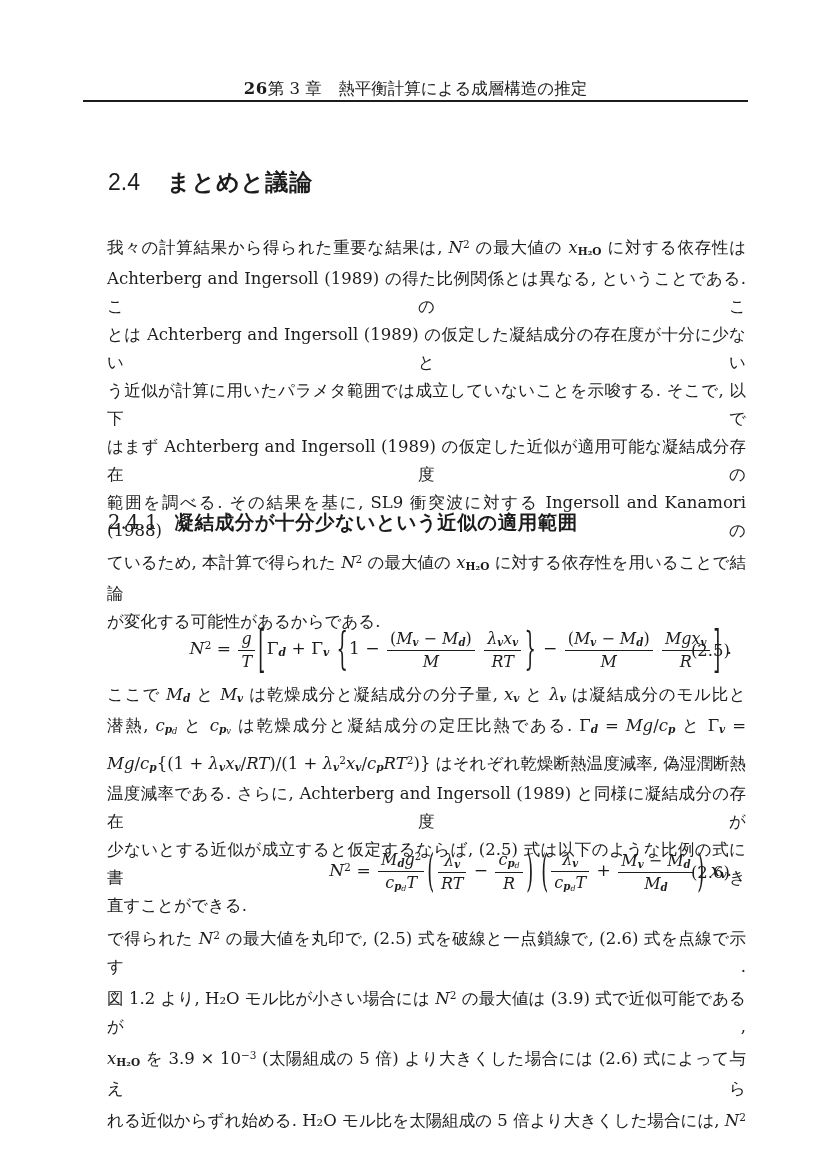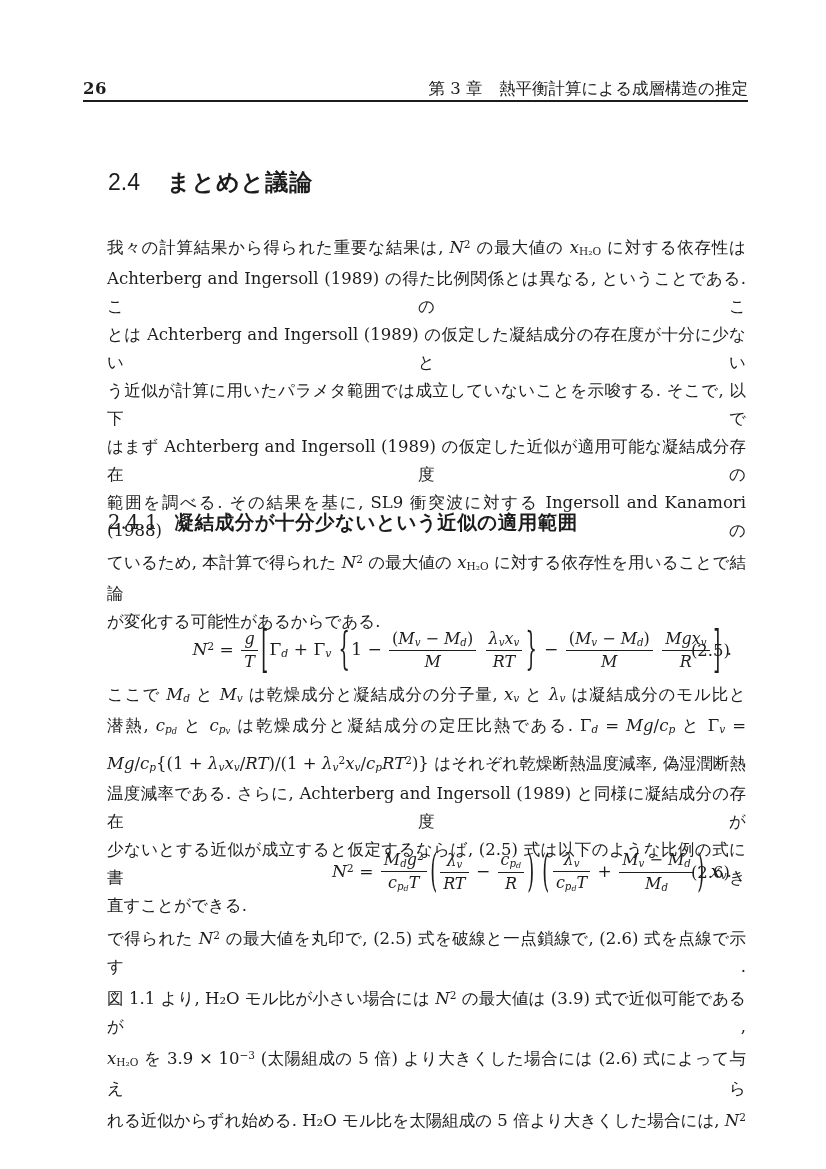--- a/index.html
+++ b/index.html
@@ -7,21 +7,21 @@
     position:relative;
     width:826px;height:1169px;
     background:#ffffff;
     color:#1c1c1c;
     font-family:"DejaVu Serif","Liberation Serif",serif;
     overflow:hidden;
   }
   
   .header-row{
     position:absolute;left:83px;top:79px;width:665px;
-    display:flex;justify-content:space-between;align-items:baseline;
+    display:flex;justify-content:center;align-items:baseline;
     font-size:16.5px;line-height:20px;
   }
   .page-num{font-weight:bold;letter-spacing:.5px;}
   .head-rule{
     position:absolute;left:83px;top:100px;width:665px;height:1.5px;
     background:#1c1c1c;
   }
   
   .sec{
     position:absolute;left:108px;top:166px;margin:0;
@@ -43,21 +43,21 @@
   }
   
   .para{
     position:absolute;left:107px;width:639px;
     font-size:16.5px;line-height:28px;
   }
   .jline{text-align:justify;text-align-last:justify;}
   .jline.end{text-align-last:left;}
   .it{font-style:italic;}
   .sup{font-size:64%;vertical-align:0.45em;}
-  .sub{font-size:64%;vertical-align:-0.2em;}
+  .sub{font-size:64%;vertical-align:-0.2em;font-weight:bold;}
   .sub2{font-size:50%;vertical-align:-0.42em;}
   
   .equation{
     position:absolute;left:93px;width:639px;height:60px;
     display:flex;align-items:center;justify-content:flex-end;
     font-size:17px;
   }
   .eq-body{display:inline-block;white-space:nowrap;line-height:1.3;}
   .eq-label{
     position:absolute;right:2px;top:50%;transform:translateY(-50%);
@@ -116,18 +116,18 @@
       <div class="jline end"><span>直すことができる.</span></div>
     </div>
 
   <div class="equation" style="top:842px">
     <span class="eq-body"><span class="it">N</span><span class="sup">2</span><span> = </span><span class="frac"><span class="num"><span class="it">M</span><span class="it sub">d</span><span class="it">g</span><span class="sup">2</span></span><span class="den"><span class="it">c</span><span class="it sub">p</span><span class="it sub2">d</span><span class="it">T</span></span></span><span class="big" style="transform: scale(0.92, 2.3);">(</span><span class="frac"><span class="num"><span class="it">λ</span><span class="it sub">v</span></span><span class="den"><span class="it">RT</span></span></span><span> − </span><span class="frac"><span class="num"><span class="it">c</span><span class="it sub">p</span><span class="it sub2">d</span></span><span class="den"><span class="it">R</span></span></span><span class="big" style="transform: scale(0.92, 2.3);">)</span><span> </span><span class="big" style="transform: scale(0.92, 2.3);">(</span><span class="frac"><span class="num"><span class="it">λ</span><span class="it sub">v</span></span><span class="den"><span class="it">c</span><span class="it sub">p</span><span class="it sub2">d</span><span class="it">T</span></span></span><span> + </span><span class="frac"><span class="num"><span class="it">M</span><span class="it sub">v</span><span> − </span><span class="it">M</span><span class="it sub">d</span></span><span class="den"><span class="it">M</span><span class="it sub">d</span></span></span><span class="big" style="transform: scale(0.92, 2.3);">)</span><span> </span><span class="it">x</span><span class="it sub">v</span><span>.</span></span>
     <span class="eq-label">(2.6)</span>
   </div>
 
   <div class="para" style="top:921px">
       <div class="jline"><span>で得られた </span><span class="it">N</span><span class="sup">2</span><span> の最大値を丸印で, (2.5) 式を破線と一点鎖線で, (2.6) 式を点線で示す.</span></div>
-      <div class="jline"><span>図 1.1 より, H₂O モル比が小さい場合には </span><span class="it">N</span><span class="sup">2</span><span> の最大値は (3.9) 式で近似可能であるが,</span></div>
+      <div class="jline"><span>図 1.2 より, H₂O モル比が小さい場合には </span><span class="it">N</span><span class="sup">2</span><span> の最大値は (3.9) 式で近似可能であるが,</span></div>
       <div class="jline"><span class="it">x</span><span class="sub">H₂O</span><span> を 3.9 × 10</span><span class="sup">−3</span><span> (太陽組成の 5 倍) より大きくした場合には (2.6) 式によって与えら</span></div>
       <div class="jline"><span>れる近似からずれ始める. H₂O モル比を太陽組成の 5 倍より大きくした場合には, </span><span class="it">N</span><span class="sup">2</span></div>
     </div>
 
 </div>
 
 </body></html>

